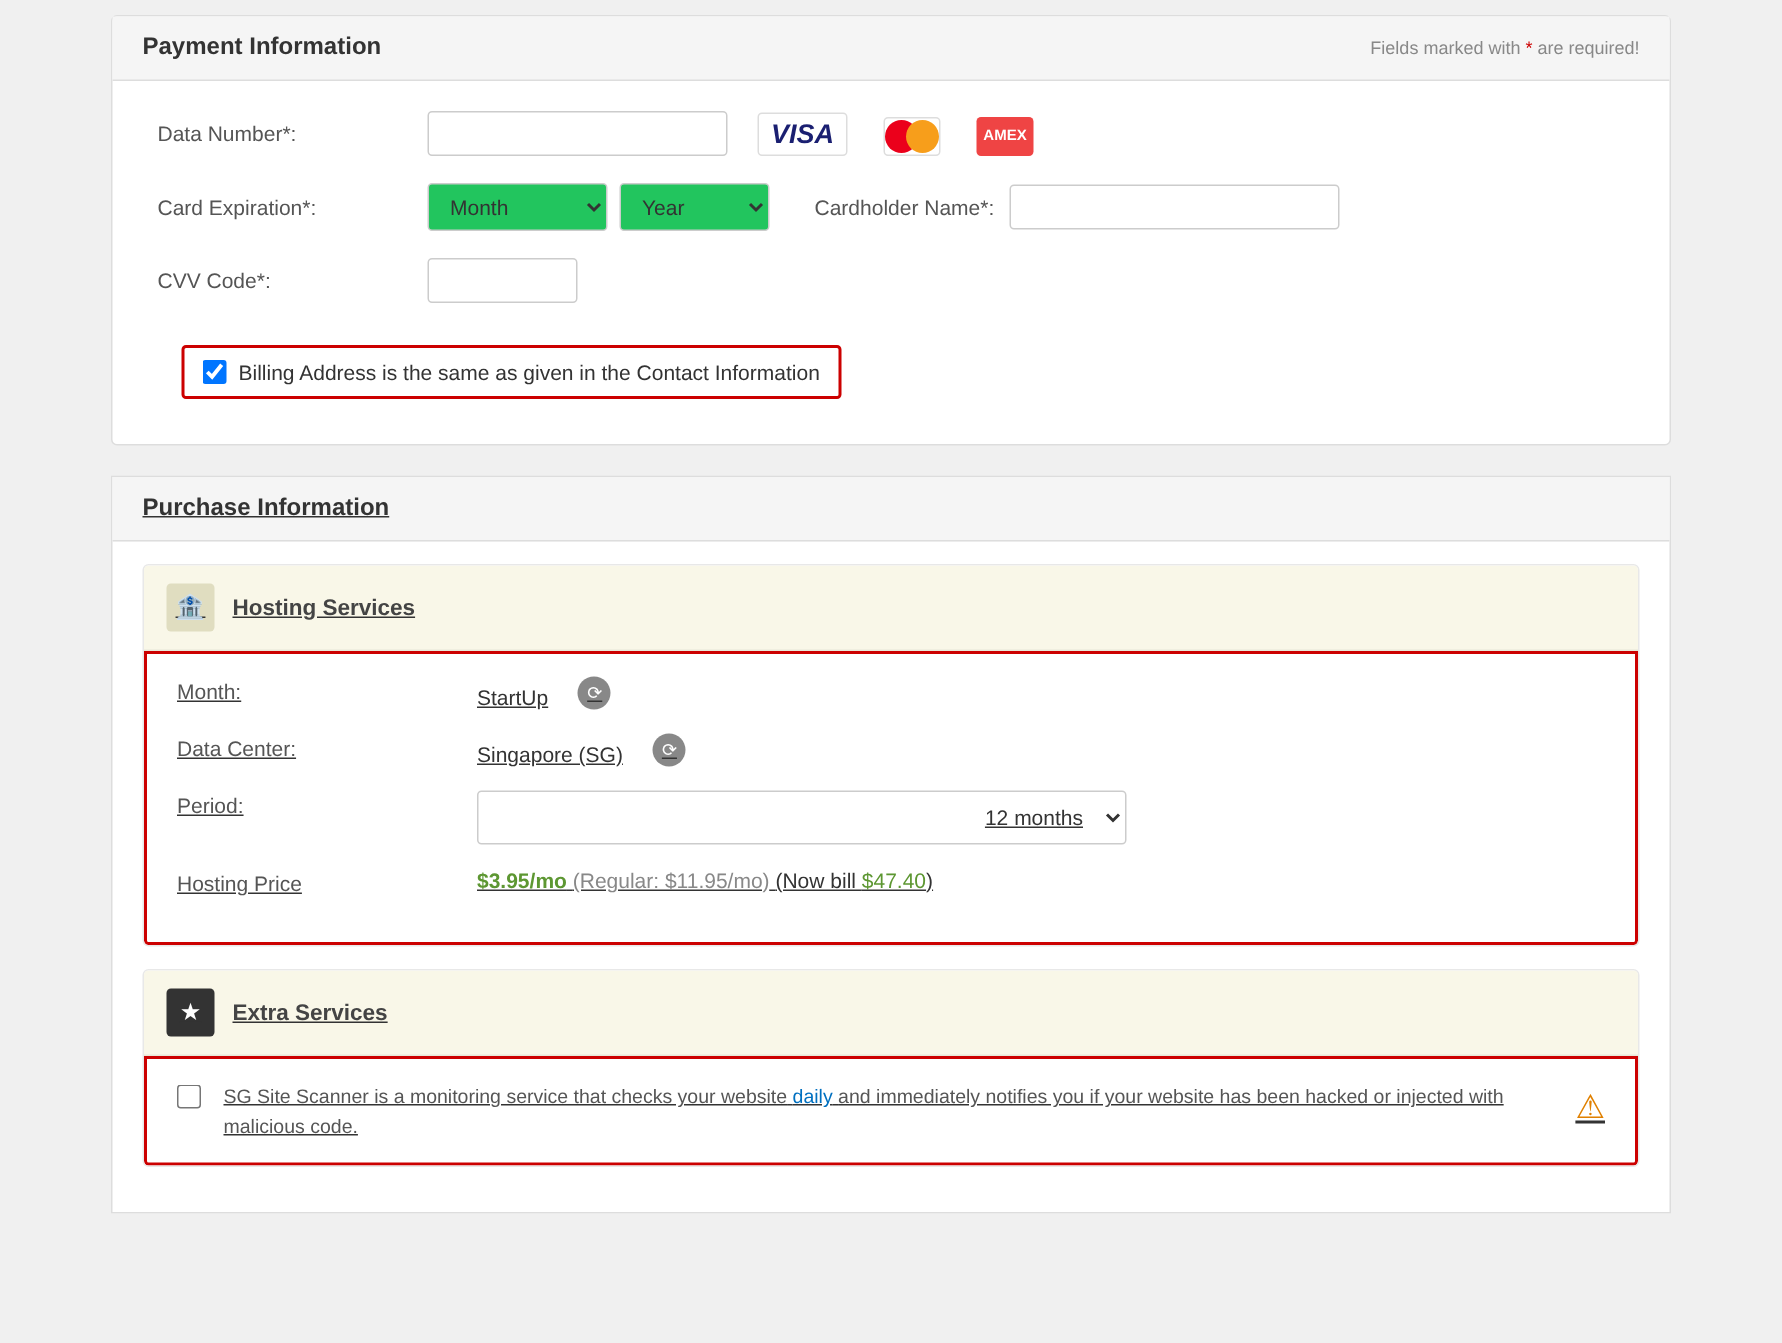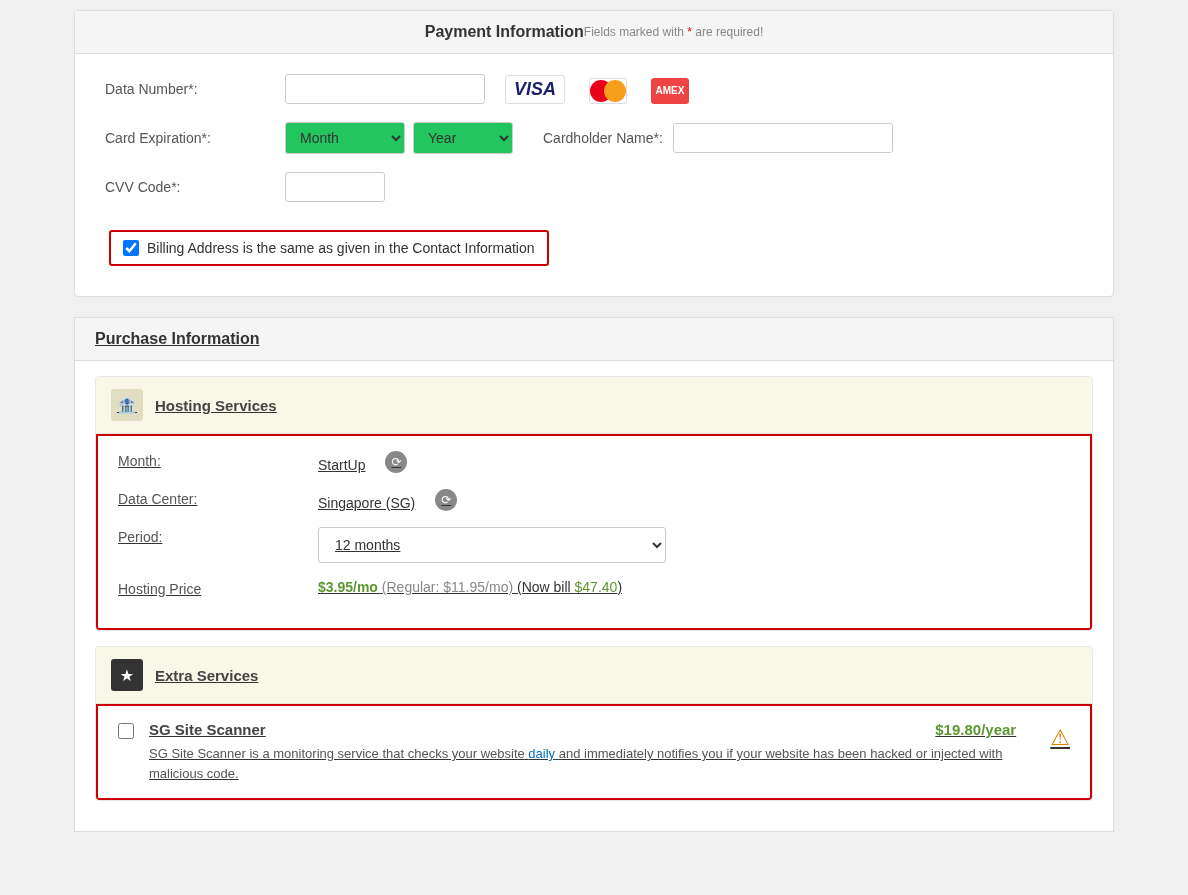--- a/index.html
+++ b/index.html
@@ -19,21 +19,21 @@
       background: #fff;
       border: 1px solid #ddd;
       border-radius: 4px;
       margin-bottom: 20px;
     }
     .section-header {
       background: #f5f5f5;
       border-bottom: 1px solid #ddd;
       padding: 12px 20px;
       display: flex;
-      justify-content: center;
+      justify-content: space-between;
       align-items: center;
     }
     .section-header-title {
       font-size: 16px;
       font-weight: bold;
       color: #333;
     }
     .section-header-note {
       font-size: 12px;
       color: #888;
@@ -114,21 +114,21 @@
     }
     .cardholder-input {
       width: 220px;
       margin-left: 10px;
     }
     .cvv-input {
       width: 100px;
     }
     
     .billing-checkbox-row {
-      margin: 10px 0 10px 4px;
+      margin: 10px 0 10px 16px;
       padding: 8px 12px;
       border: 2px solid #c00;
       border-radius: 3px;
       display: inline-flex;
       align-items: center;
       gap: 8px;
       cursor: pointer;
     }
     .billing-checkbox-row input[type="checkbox"] {
       width: 16px;
@@ -224,29 +224,30 @@
       display: inline-flex;
       align-items: center;
       justify-content: center;
       color: #fff;
       font-size: 12px;
       cursor: pointer;
       border: none;
       flex-shrink: 0;
     }
     .period-select {
-      width: 348px;
+      width: 433px;
       border: 1px solid #ccc;
       border-radius: 3px;
       padding: 8px 12px;
       font-size: 14px;
       color: #333;
       background: #fff;
       appearance: auto;
       cursor: pointer;
+      text-align: right;
     }
     .price-text {
       font-size: 14px;
     }
     .price-highlight {
       color: #5d9732;
       font-weight: bold;
     }
     .price-regular {
       color: #888;
@@ -489,24 +490,20 @@
 
       <div class="extra-service-block">
         <div class="extra-service-header">
           <span class="star-icon">★</span>
           <span class="extra-service-title">Extra Services</span>
         </div>
         <div class="extra-service-body">
           <div class="sg-scanner-row">
             <input type="checkbox" class="sg-checkbox" style="">
             <div class="sg-scanner-info">
-              <div class="sg-scanner-top">
-                <span class="sg-scanner-name">SG Site Scanner</span>
-                <span class="sg-scanner-price">$19.80/year</span>
-              </div>
               <div class="sg-scanner-desc">
                 <span>SG Site Scanner is a monitoring service that checks your website</span>
                 <a href="#">daily</a>
                 <span>and immediately notifies you if your website has been hacked or injected with malicious code.</span>
               </div>
             </div>
             <span class="warning-icon">⚠</span>
           </div>
         </div>
       </div>

